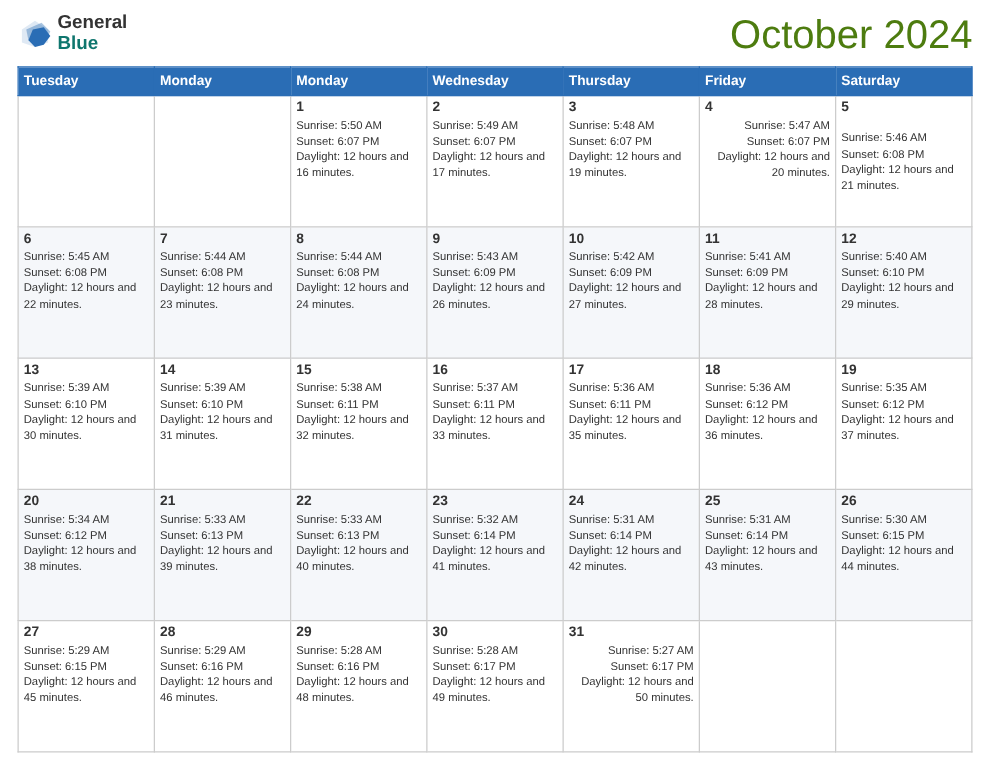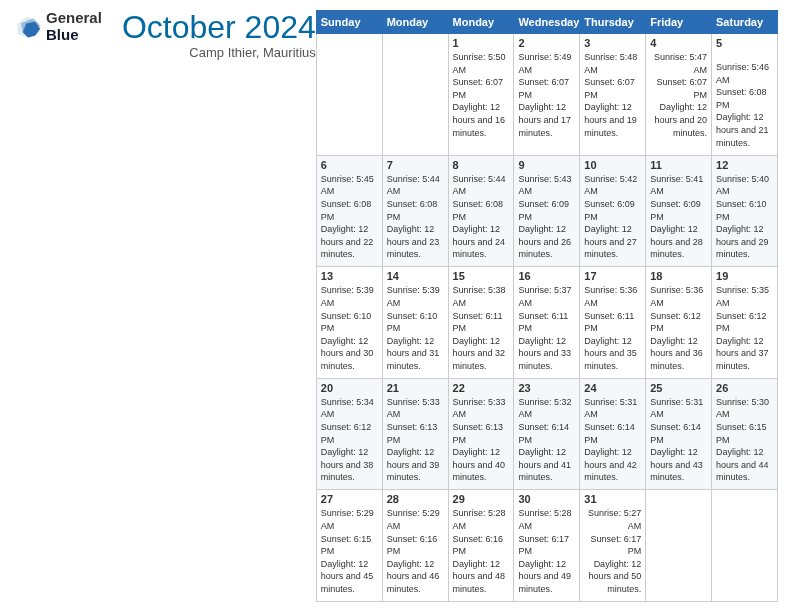--- a/index.html
+++ b/index.html
@@ -8,20 +8,21 @@
       background: #fff;
       width: 792px;
       height: 612px;
       overflow: hidden;
     }
     .page {
       width: 792px;
       height: 612px;
       background: #fff;
       display: flex;
+      flex-direction: column;
       padding: 10px 14px 10px 14px;
     }
     .header {
       display: flex;
       justify-content: space-between;
       align-items: flex-start;
       margin-bottom: 8px;
     }
     .logo {
       display: flex;
@@ -34,33 +35,33 @@
       line-height: 1.1;
     }
     .logo-general {
       font-size: 15px;
       font-weight: bold;
       color: #333;
     }
     .logo-blue {
       font-size: 15px;
       font-weight: bold;
-      color: #0f172a;
+      color: #0f766e;
     }
     .logo-icon {
       width: 28px;
       height: 28px;
     }
     .title-block {
       text-align: right;
     }
     .month-title {
       font-size: 32px;
       font-weight: 300;
-      color: #0369a1;
+      color: #4d7c0f;
       line-height: 1.1;
       margin-left: 20px;
     }
     .subtitle {
       font-size: 13px;
       color: #555;
     }
     .calendar {
       flex: 1;
       border-collapse: collapse;
@@ -115,29 +116,28 @@
         <polygon points="22,6 30,14 26,22 18,26 10,22 8,12" fill="#2a6db5" opacity="0.4"></polygon>
         <polygon points="24,10 30,18 24,26 16,28 10,22 14,12" fill="#2a6db5"></polygon>
       </svg>
       <div class="logo-text">
         <span class="logo-general">General</span>
         <span class="logo-blue">Blue</span>
       </div>
     </div>
     <div class="title-block">
       <div class="month-title">October 2024</div>
-      <div class="subtitle">Camp Ithier, Mauritius</div>
     </div>
   </div>
 
   <table class="calendar">
     <thead>
       <tr>
 
-      <th>Sunday</th>
+      <th>Tuesday</th>
           <th>Monday</th>
           <th>Monday</th>
           <th>Wednesday</th>
           <th>Thursday</th>
           <th>Friday</th>
           <th>Saturday</th>
         </tr>
     </thead>
     <tbody id="calendar-body">
     <tr>

